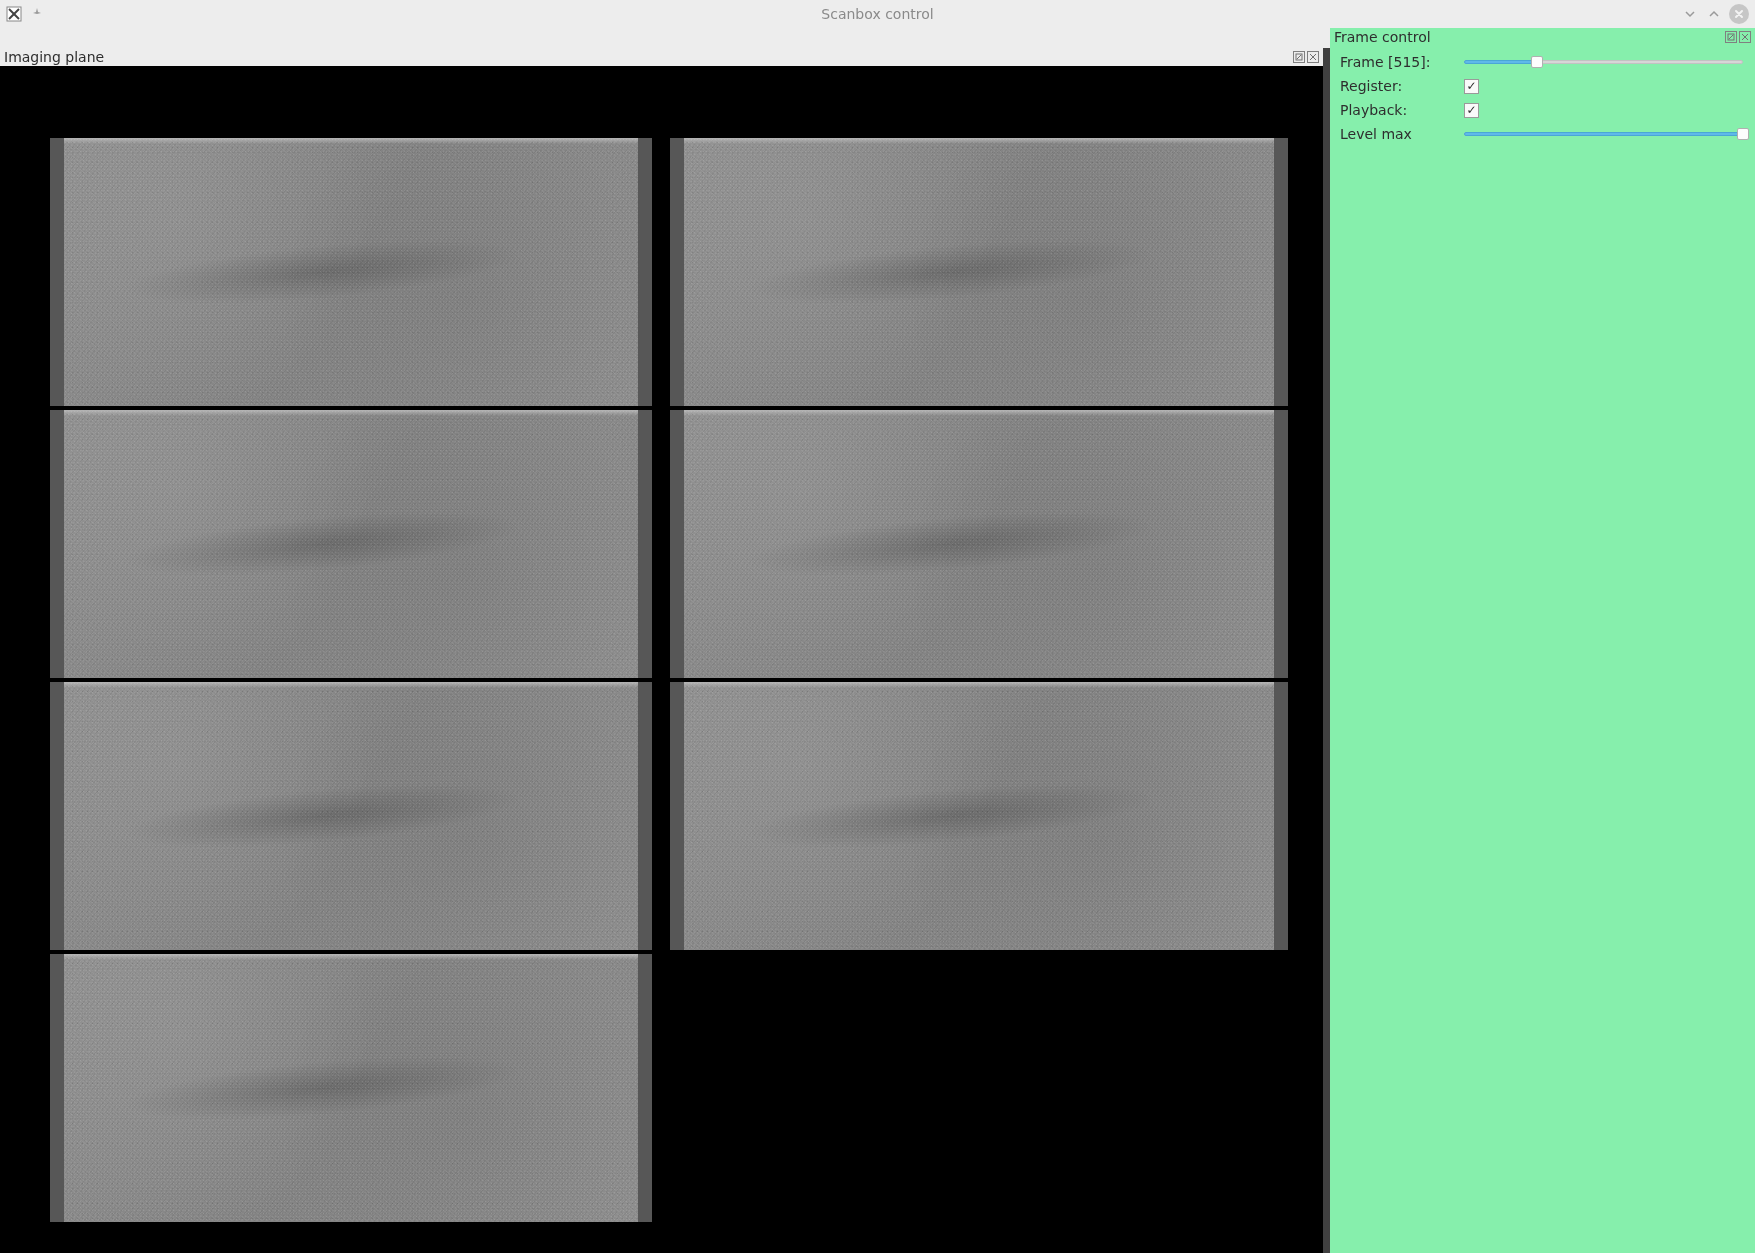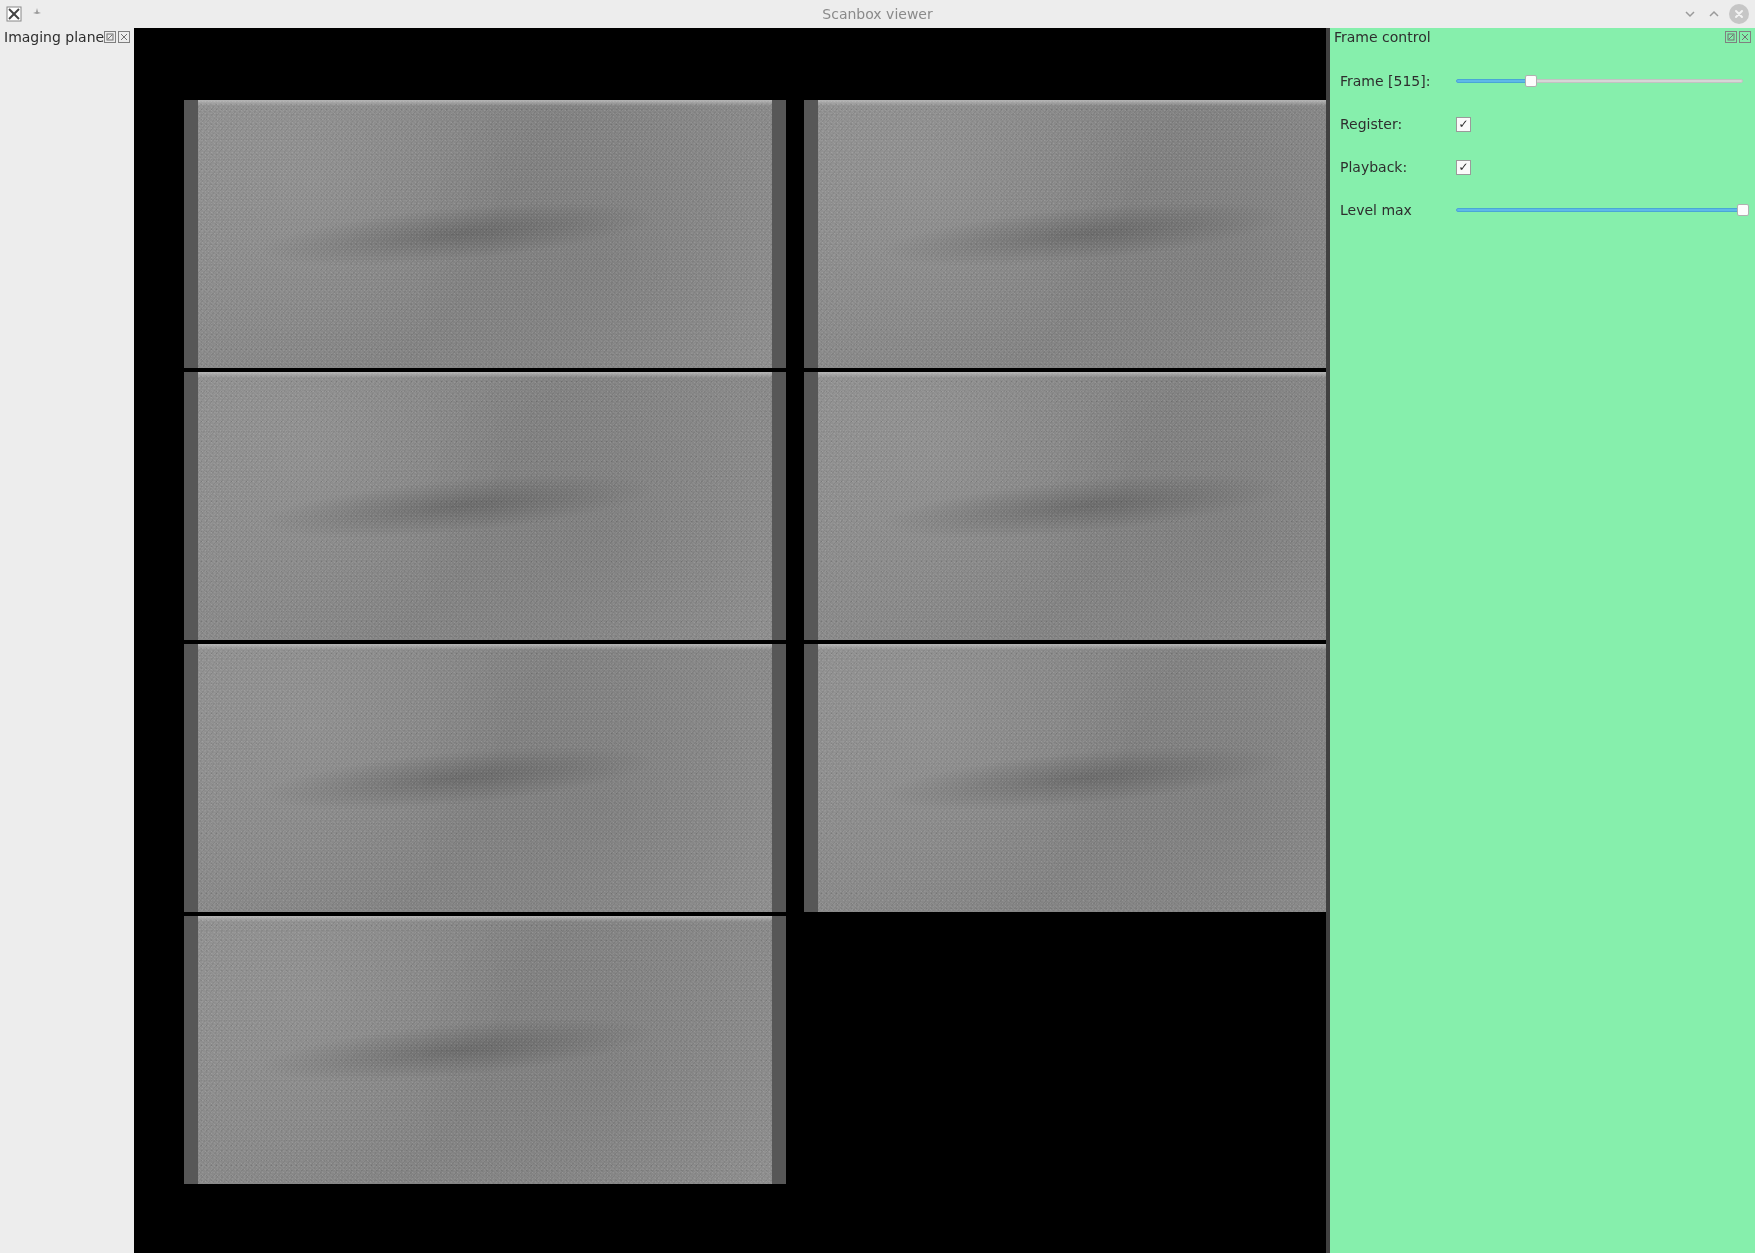--- a/index.html
+++ b/index.html
@@ -76,22 +76,23 @@
   .content {
     flex: 1;
     display: flex;
     min-height: 0;
   }
 
   
   .imaging-panel {
     flex: 0 0 1330px;
     display: flex;
-    flex-direction: row;
-    border-right: 4px solid #404040;
+    flex-direction: column;
+    border-right: 7px solid #404040;
+    margin-top: 20px;
   }
   .panel-header {
     height: 18px;
     display: flex;
     align-items: center;
     padding: 0 4px;
     font-size: 14px;
     color: #2e2e2e;
   }
   .panel-header .spacer { flex: 1; }
@@ -192,22 +193,21 @@
   }
   .controls {
     padding: 8px 12px 0 10px;
     display: flex;
     flex-direction: column;
     gap: 8px;
   }
   .ctrl-row {
     display: flex;
     align-items: center;
-    gap: 8px;
-    margin-top: 19px;
+    gap: 16px;
   }
   .ctrl-label {
     flex: 0 0 108px;
     font-size: 14px;
     color: #2e2e2e;
   }
   .slider {
     flex: 1;
     position: relative;
     height: 12px;
@@ -262,21 +262,21 @@
         <line x1="3" y1="3" x2="13" y2="13" stroke="#444" stroke-width="2"></line>
         <line x1="13" y1="3" x2="3" y2="13" stroke="#444" stroke-width="2"></line>
       </svg>
     </span>
     <span class="pin-icon">
       <svg width="12" height="12" viewBox="0 0 12 12">
         <path d="M6 0 L7 4 L10 5 L6 6 L6 12 L6 6 L2 5 L5 4 Z" fill="#9a9a9a"></path>
       </svg>
     </span>
   </div>
-  <div class="titlebar-title">Scanbox viewer</div>
+  <div class="titlebar-title">Scanbox control</div>
   <div class="titlebar-right">
     <span class="win-btn">
       <svg width="12" height="12" viewBox="0 0 12 12">
           <path d="M2 4 L6 8 L10 4" fill="none" stroke="#9a9a9a" stroke-width="1.5"></path>
         </svg>
     </span>
     <span class="win-btn">
       <svg width="12" height="12" viewBox="0 0 12 12">
           <path d="M2 8 L6 4 L10 8" fill="none" stroke="#9a9a9a" stroke-width="1.5"></path>
         </svg>

